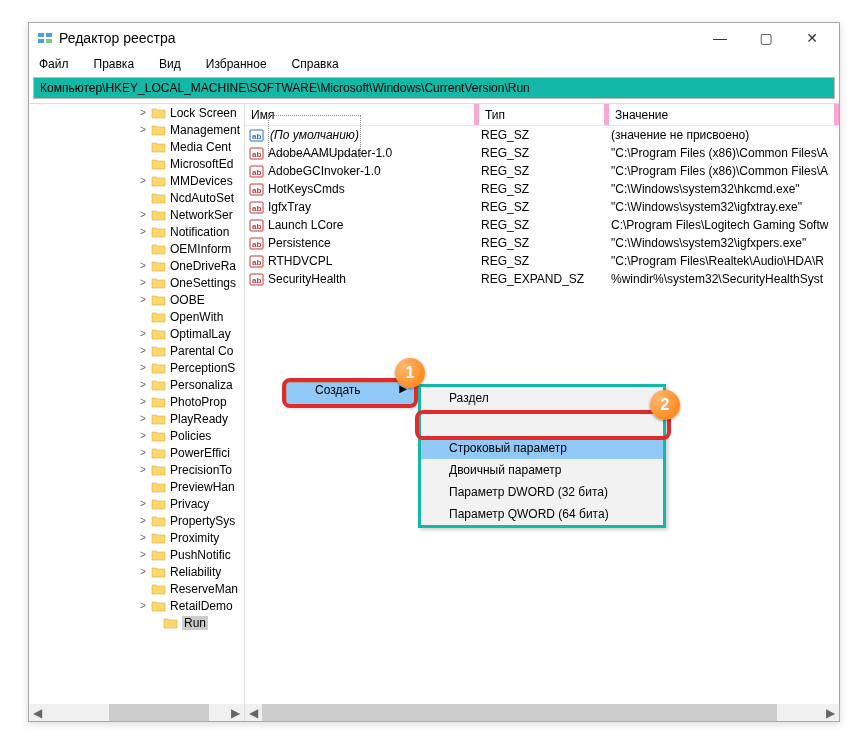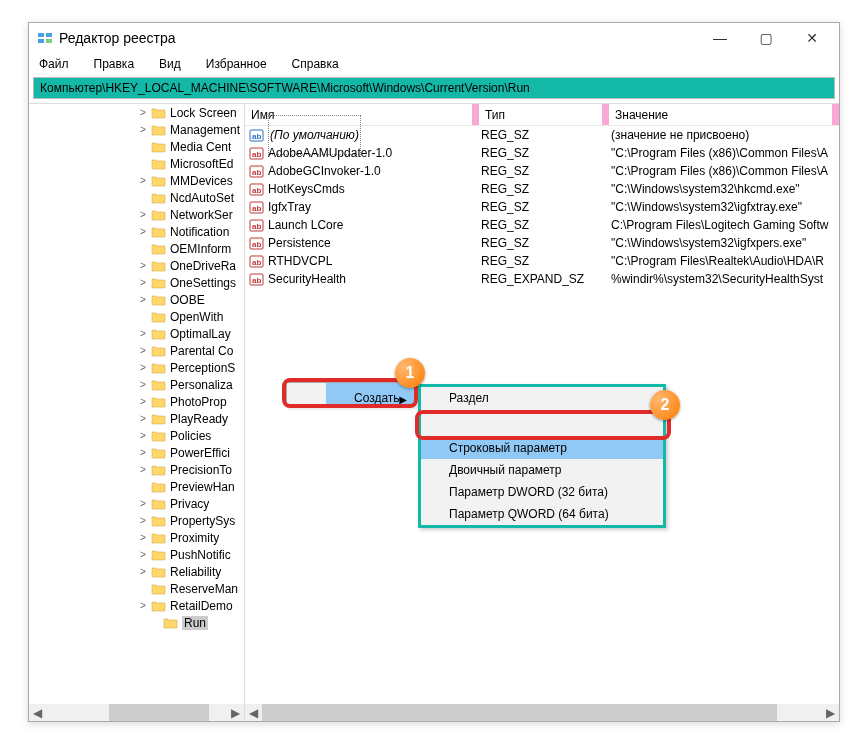--- a/index.html
+++ b/index.html
@@ -16,40 +16,40 @@
 .content { flex: 1; display: flex; border-top: 1px solid #ddd; overflow: hidden; }
 .tree-pane { width: 216px; border-right: 1px solid #ddd; overflow: hidden; position: relative; background: #fff; }
 .tree-inner { padding: 0 0 0 0; }
 .tree-row { display: flex; align-items: center; height: 17px; white-space: nowrap; padding-left: 108px; }
 .tree-row .expander { width: 12px; text-align: center; color: #666; font-size: 10px; margin-right: 2px; display: inline-block; }
 .tree-row .folder { width: 15px; height: 12px; margin-right: 4px; display: inline-block; }
 .tree-row .label { overflow: hidden; }
 .tree-row.selected .label { background: #ccc; padding: 0 2px; }
 .list-pane { flex: 1; position: relative; overflow: hidden; }
 .cols { display: flex; border-bottom: 1px solid #e8e8e8; height: 22px; align-items: center; background: #fff; }
-.col-h { padding: 0 6px; border-right: 7px solid #f9a8d4; height: 100%; display: flex; align-items: center; }
+.col-h { padding: 0 6px; border-right: 5px solid #f9a8d4; height: 100%; display: flex; align-items: center; }
 .col-name { width: 234px; }
 .col-type { width: 130px; }
 .col-val { flex: 1; }
 .rows { }
 .row { display: flex; height: 18px; align-items: center; }
 .row .c-name { width: 234px; padding-left: 4px; display: flex; align-items: center; overflow: hidden; white-space: nowrap; }
 .row .c-type { width: 130px; padding-left: 2px; overflow: hidden; white-space: nowrap; }
 .row .c-val { flex: 1; padding-left: 2px; overflow: hidden; white-space: nowrap; }
 .row .val-icon { width: 15px; height: 15px; margin-right: 4px; display: inline-block; }
 .row.default .c-name span.txt { border: 1px dotted #888; padding: 12px 1px; font-style: italic; }
 .scroll-h { position: absolute; bottom: 0; left: 0; right: 0; height: 17px; background: #f0f0f0; display: flex; align-items: center; }
 .scroll-h .arrow { width: 17px; height: 17px; display: flex; align-items: center; justify-content: center; color: #666; cursor: pointer; }
 .scroll-h .track { flex: 1; height: 17px; position: relative; }
 .scroll-h .thumb { position: absolute; top: 0; height: 17px; background: #cdcdcd; }
 .tree-pane .scroll-h .thumb { left: 35%; width: 55%; }
 .list-pane .scroll-h { left: 0; }
 .list-pane .scroll-h .thumb { left: 0; width: 92%; }
 .ctx1 { position: absolute; left: 286px; top: 382px; width: 130px; background: #f2f2f2; border: 1px solid #a6a6a6; box-shadow: 2px 2px 4px rgba(0,0,0,0.2); }
-.ctx1 .mi { height: 22px; display: flex; align-items: flex-end; padding: 0 8px 0 28px; position: relative; margin-left: 39px; }
+.ctx1 .mi { height: 22px; display: flex; align-items: flex-start; padding: 0 8px 0 28px; position: relative; }
 .ctx1 .mi.hl { background: #90c8f6; }
 .ctx1 .mi .arrow-r { position: absolute; right: 8px; font-size: 10px; }
 .ctx2 { position: absolute; left: 418px; top: 384px; width: 248px; background: #f2f2f2; border: 3px solid #14b8a6; box-shadow: 2px 2px 4px rgba(0,0,0,0.2); }
 .ctx2 .mi { height: 22px; display: flex; align-items: center; padding: 0 8px 0 28px; }
 .ctx2 .mi.hl { background: #90c8f6; margin-top: 24px; }
 .ctx2 .sep { height: 1px; background: #ccc; margin: 3px 4px; }
 .ring { position: absolute; border: 4px solid #e12a2a; border-radius: 8px; pointer-events: none; }
 .ring1 { left: 282px; top: 378px; width: 136px; height: 30px; }
 .ring2 { left: 415px; top: 410px; width: 256px; height: 30px; }
 .badge { position: absolute; width: 30px; height: 30px; border-radius: 50%; background: radial-gradient(circle at 30% 30%, #ffb870, #ff7a00); color: #fff; font-weight: bold; display: flex; align-items: center; justify-content: center; font-size: 16px; box-shadow: 0 1px 3px rgba(0,0,0,0.4); }

